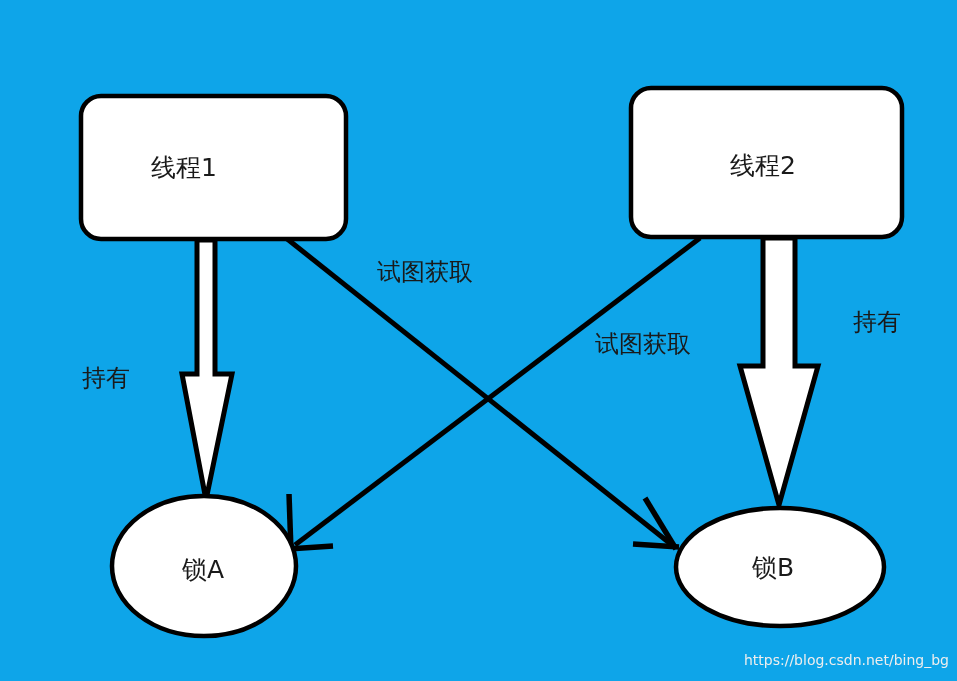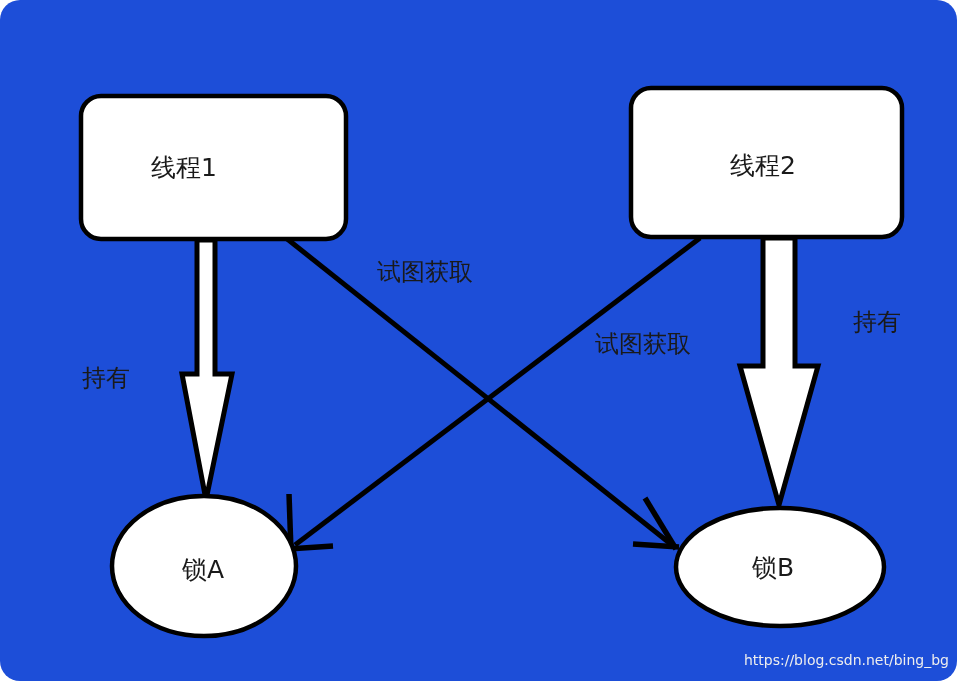--- a/index.html
+++ b/index.html
@@ -7,23 +7,22 @@
     padding: 0;
     background: #ffffff;
   }
   body {
     font-family: "DejaVu Sans", "Liberation Sans", sans-serif;
   }
   #canvas {
     position: relative;
     width: 957px;
     height: 681px;
-    background: #1d4ed8;
+    background: #0ea5e9;
     overflow: hidden;
-    border-radius: 20px;
   }
   #diagram-svg {
     position: absolute;
     top: 0;
     left: 0;
     width: 957px;
     height: 681px;
     display: block;
   }
   .node-label {

